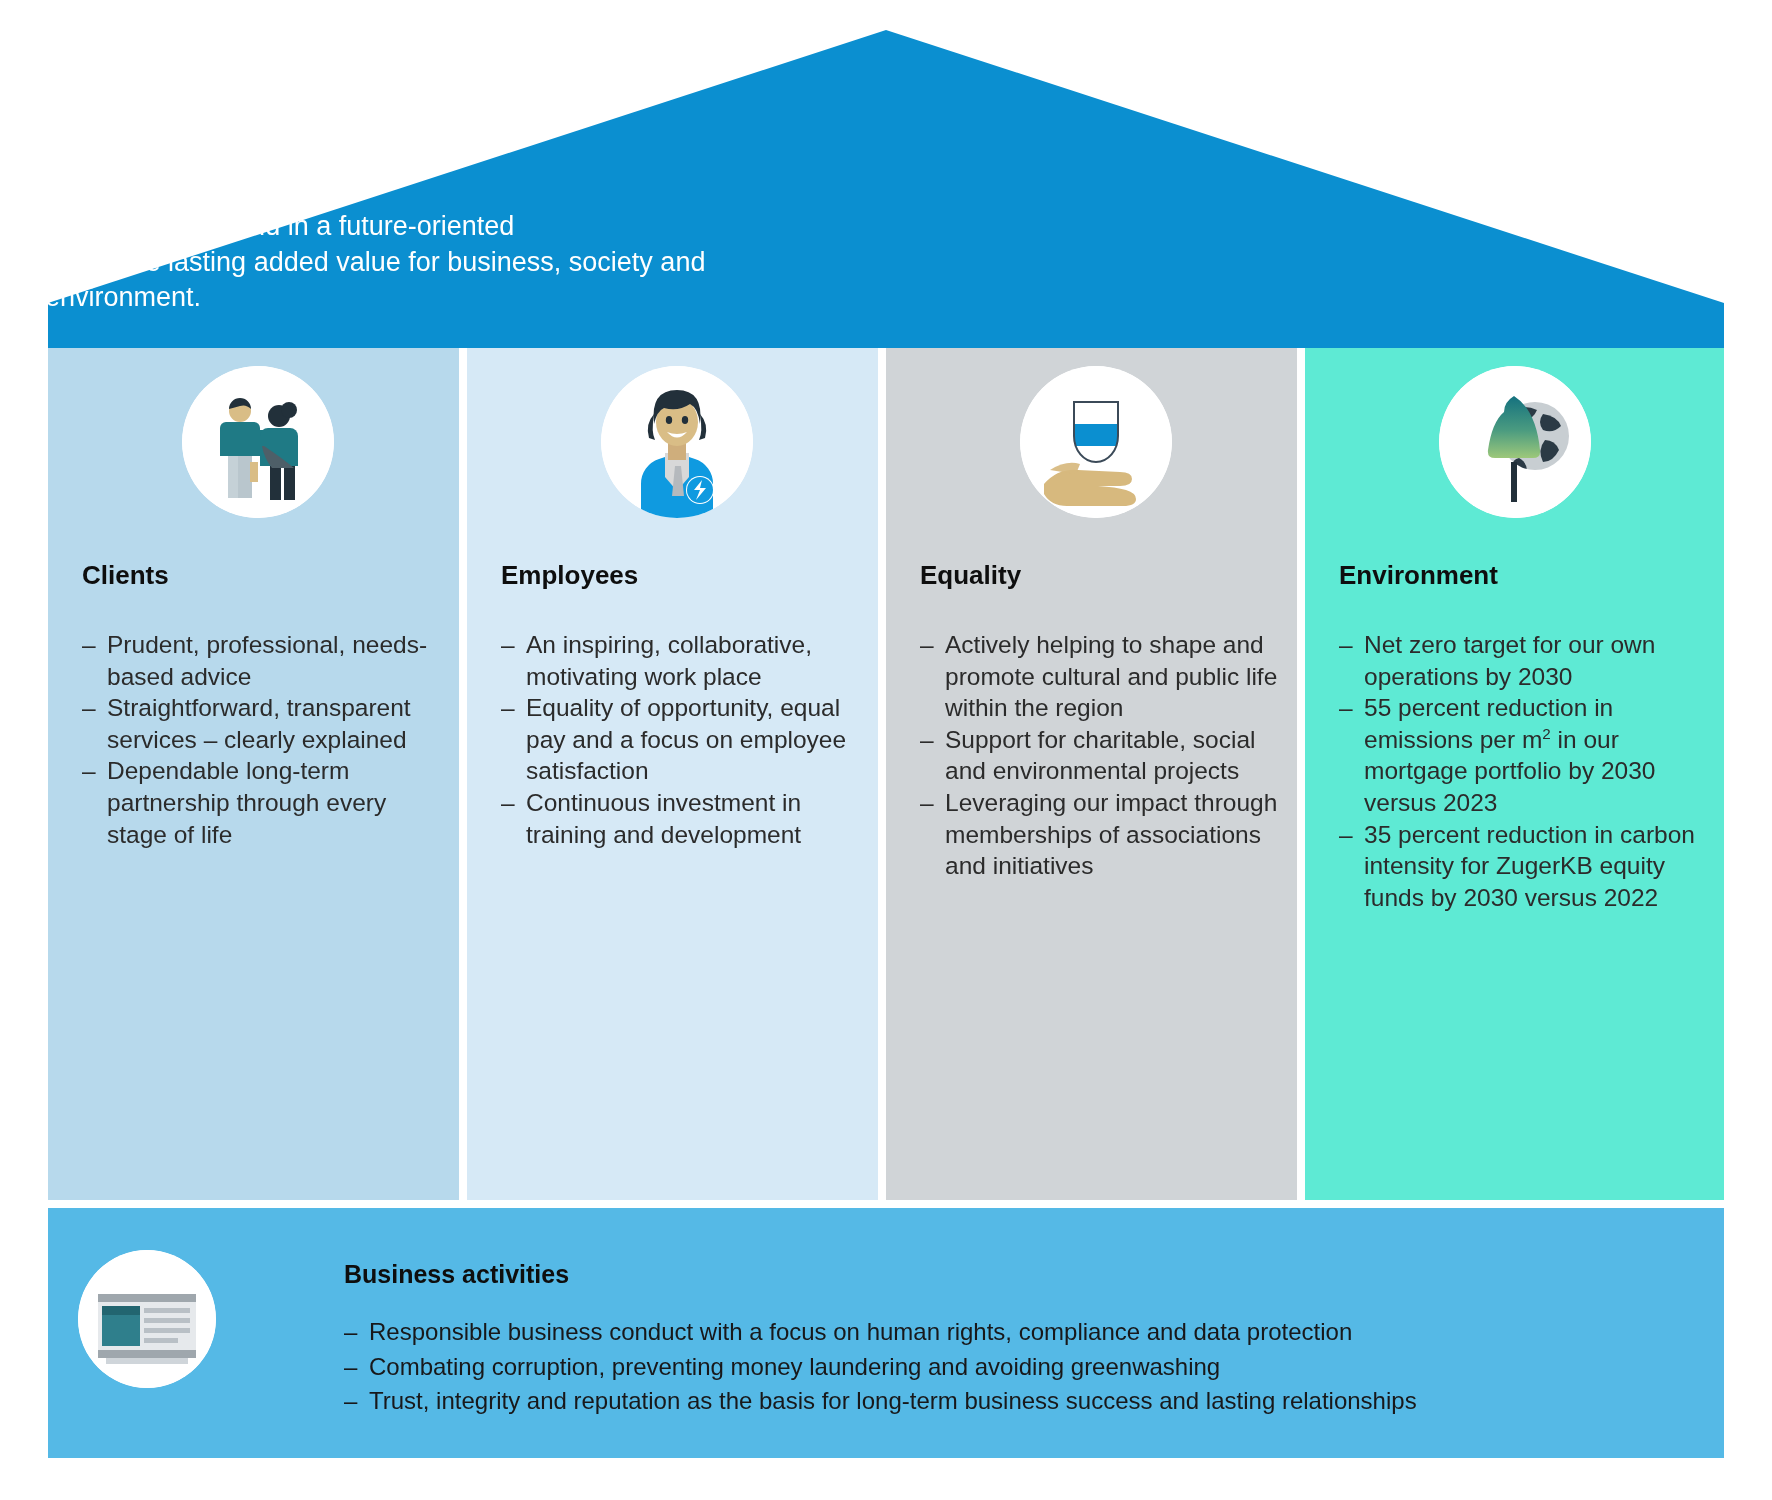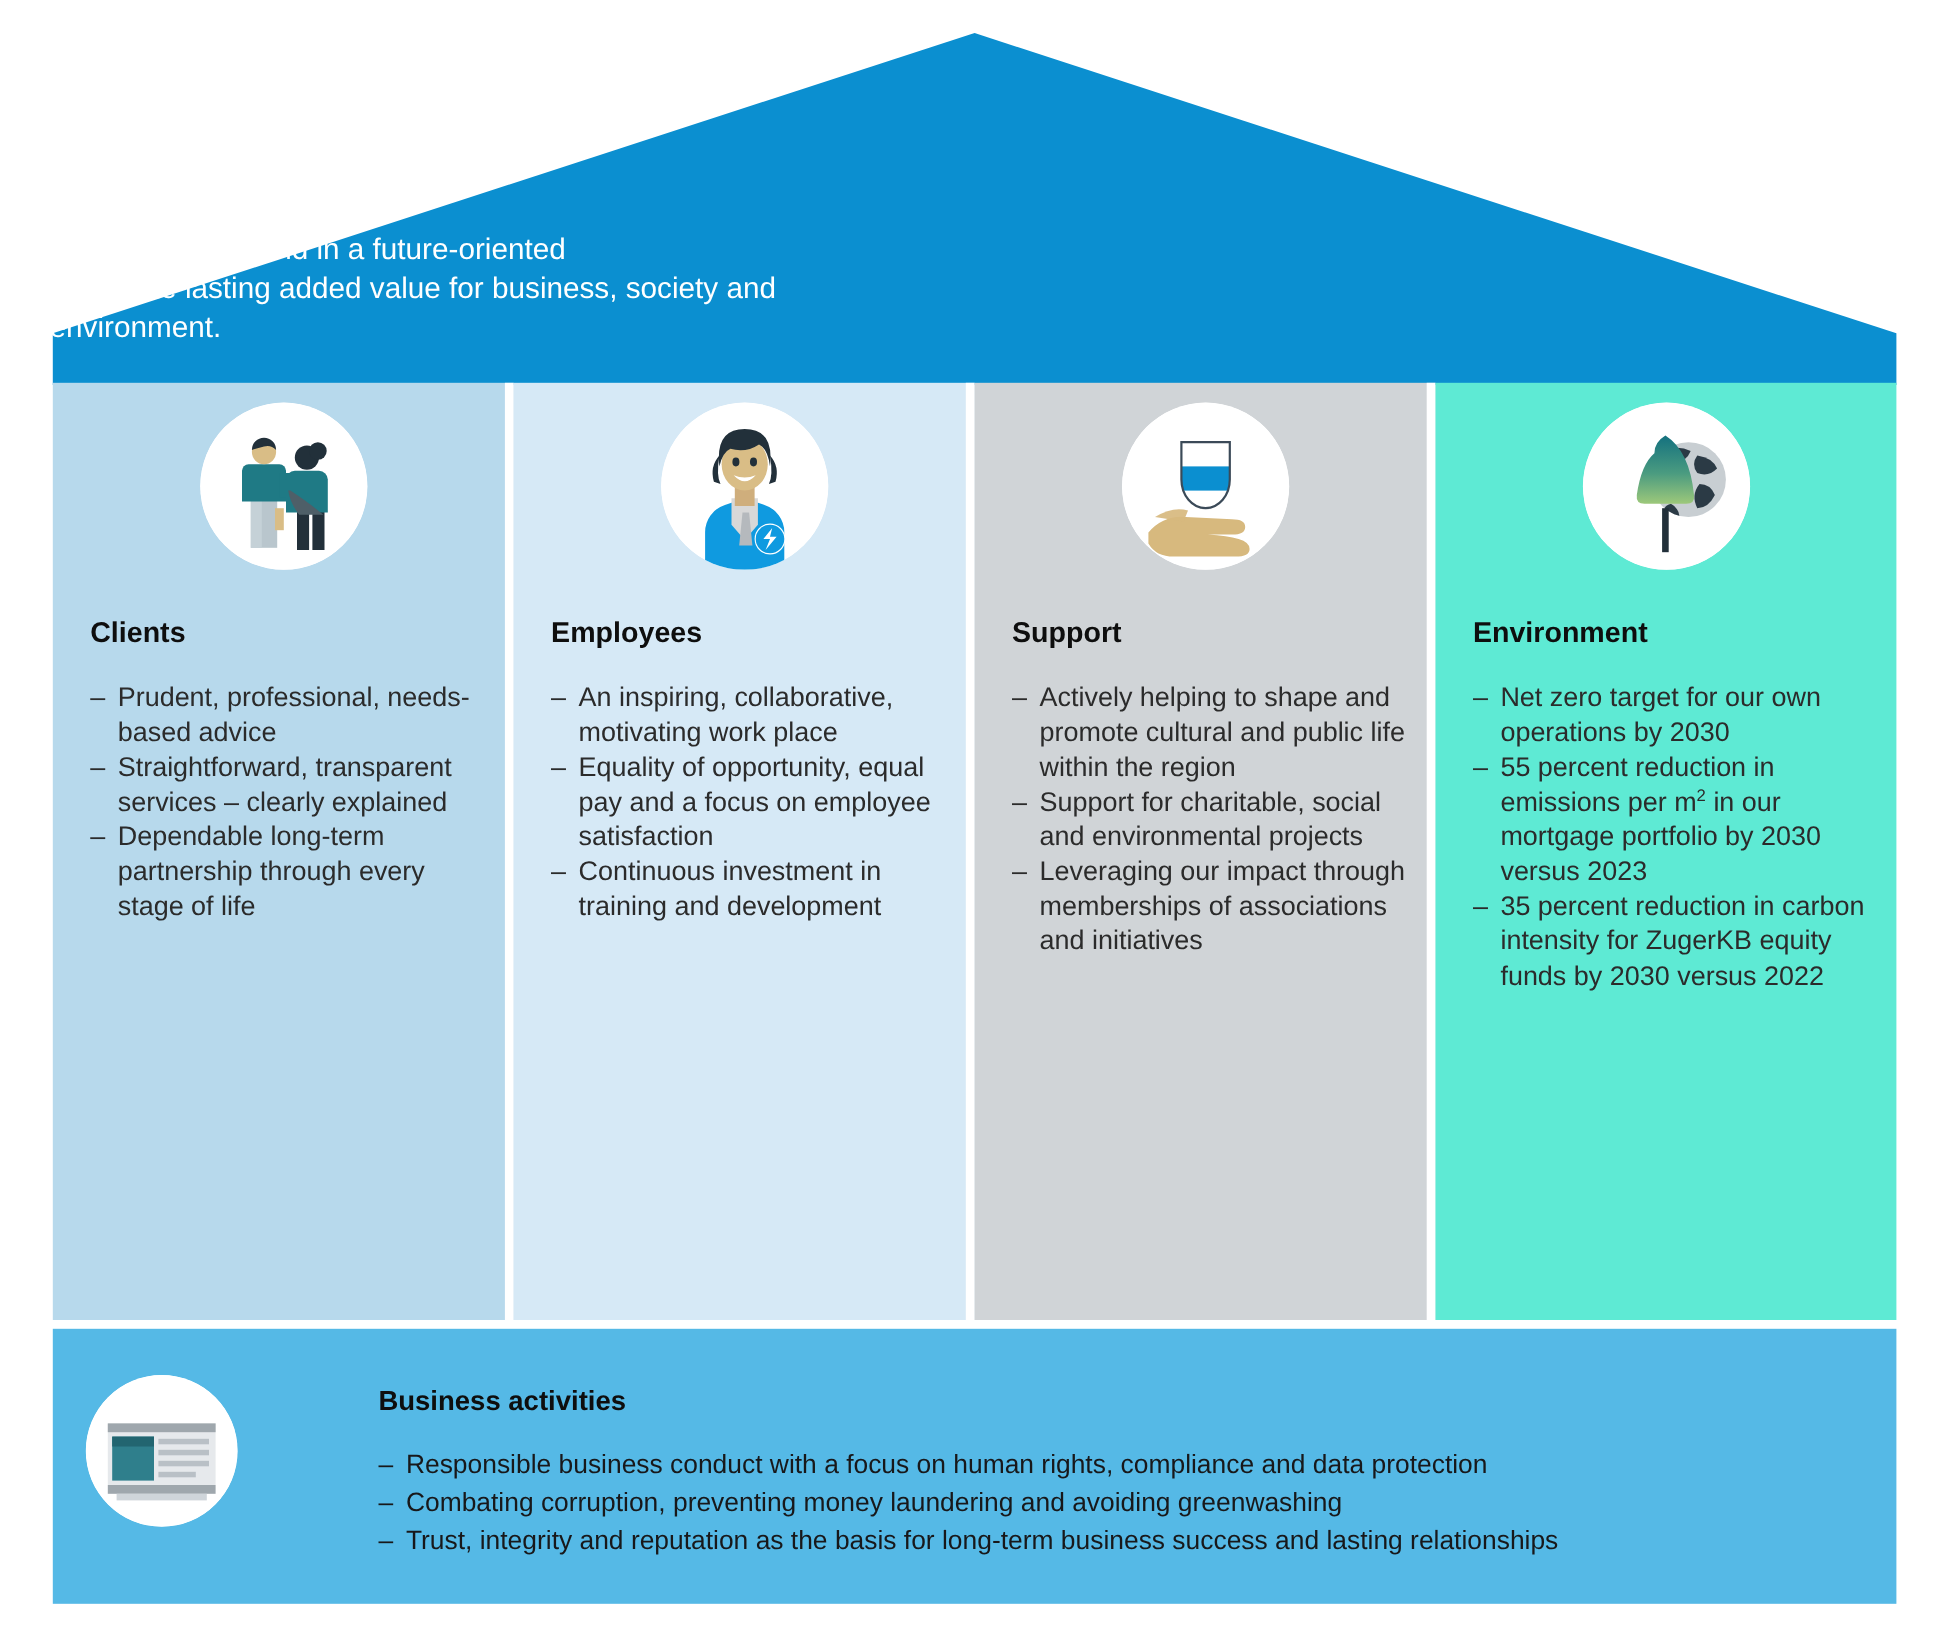--- a/index.html
+++ b/index.html
@@ -96,21 +96,21 @@
   .pillar-body {
     position: absolute;
     top: 212px;
     left: 34px;
     right: 20px;
   }
   .pillar-title {
     font-size: 26px;
     font-weight: bold;
     color: #0e0e0e;
-    margin-bottom: 28px;
+    margin-bottom: 38px;
   }
   ul.bullets {
     list-style: none;
     margin: 0;
     padding: 0;
     font-size: 24.5px;
     line-height: 1.29;
     color: #2b2b2b;
   }
   ul.bullets li {
@@ -289,21 +289,21 @@
             <path d="M54 36 h44 v34 a22 26 0 0 1 -22 26 a22 26 0 0 1 -22 -26 z" fill="none" stroke="#3b4a58" stroke-width="2"></path>
           </g>
 
           <g fill="#d7b97e">
             <path d="M24 118 q14 -16 34 -14 l42 2 q12 0 12 7 q0 7 -12 7 l-22 0 q18 1 28 4 q10 3 10 9 q0 7 -13 7 l-56 0 q-16 0 -23 -12 z"></path>
             <path d="M30 104 q16 -10 30 -6 l-4 10 q-14 -2 -26 -4 z" opacity="0.92"></path>
           </g>
         </svg>
       </div>
       <div class="pillar-body">
-        <div class="pillar-title">Support</div>
+        <div class="pillar-title">Equality</div>
         <ul class="bullets">
           <li><span class="dash">–</span><span>Actively helping to shape and promote cultural and public life within the region</span></li>
           <li><span class="dash">–</span><span>Support for charitable, social and environmental projects</span></li>
           <li><span class="dash">–</span><span>Leveraging our impact through memberships of associations and initiatives</span></li>
         </ul>
       </div>
       <div class="pillar-gap" style="right:0"></div>
     </div>
 
     <div class="pillar p3">

